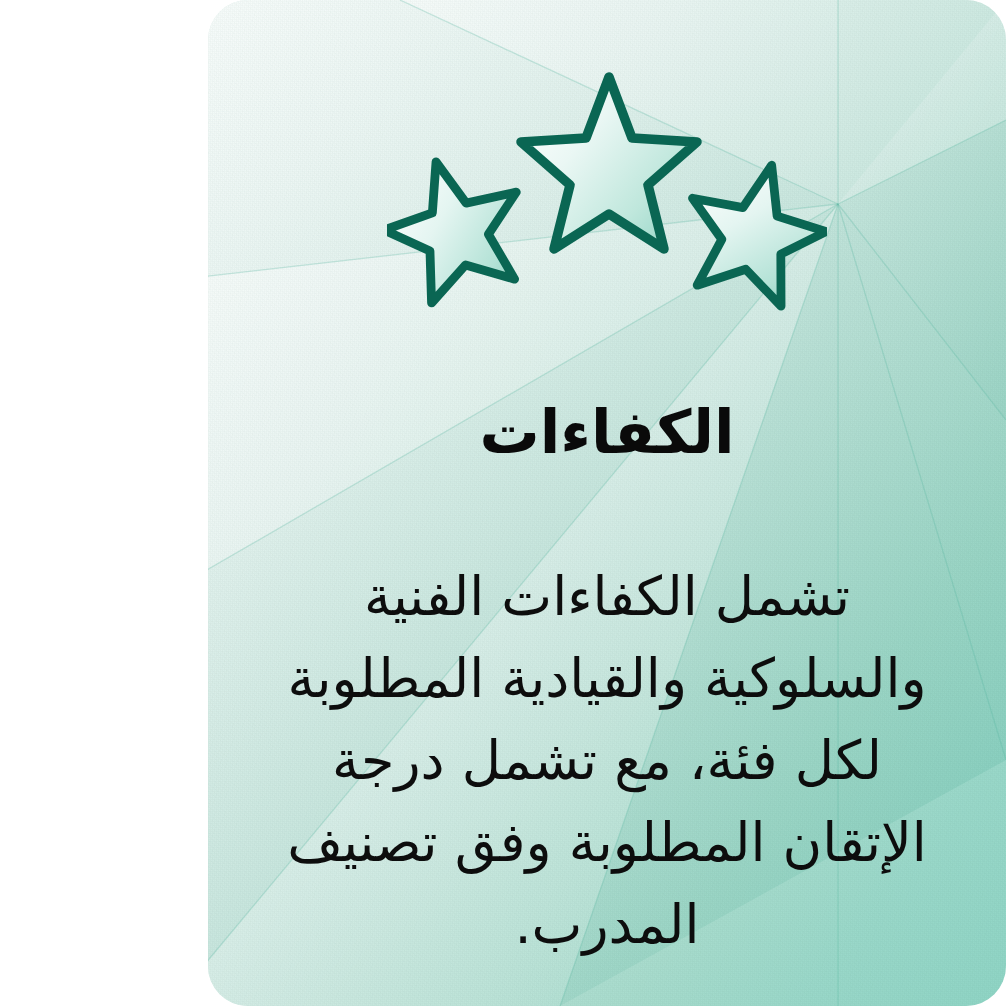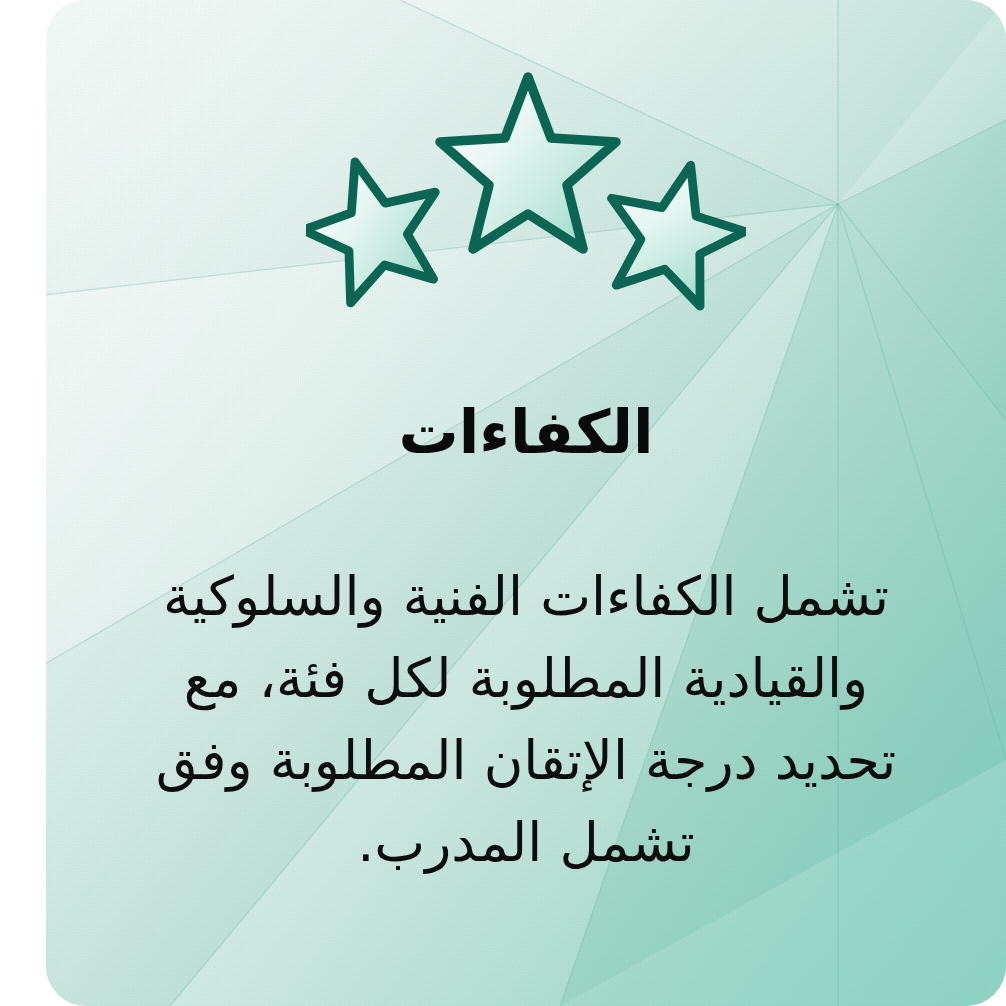--- a/index.html
+++ b/index.html
@@ -3,21 +3,21 @@
 <meta charset="utf-8">
 <style>
   html, body {
     margin: 0;
     padding: 0;
     background: #ffffff;
   }
 
   #card {
     position: relative;
-    width: 960px;
+    width: 798px;
     height: 1006px;
     overflow: hidden;
     border-radius: 40px;
     background: #dff0ec;
     font-family: "DejaVu Sans", sans-serif;
   }
 
   
   .bg-base {
     position: absolute;
@@ -168,16 +168,16 @@
         </g>
 
         <g transform="translate(368,162) rotate(14) scale(0.80)">
           <path d="M0,-86 L22,-26 L86,-22 L38,19 L54,82 L0,48 L-54,82 L-38,19 L-86,-22 L-22,-26 Z" fill="url(#sg2)" stroke="#0a6653" stroke-width="11" stroke-linejoin="round" stroke-linecap="round"></path>
         </g>
       </svg>
     </div>
 
     <div class="title">الكفاءات</div>
 
-    <div class="body-text">تشمل الكفاءات الفنية والسلوكية والقيادية المطلوبة لكل فئة، مع تحديد درجة الإتقان المطلوبة وفق تشمل المدرب.</div>
+    <div class="body-text">تشمل الكفاءات الفنية والسلوكية والقيادية المطلوبة لكل فئة، مع تشمل درجة الإتقان المطلوبة وفق تصنيف المدرب.</div>
 
   </div>
 </div>
 
 </body></html>

